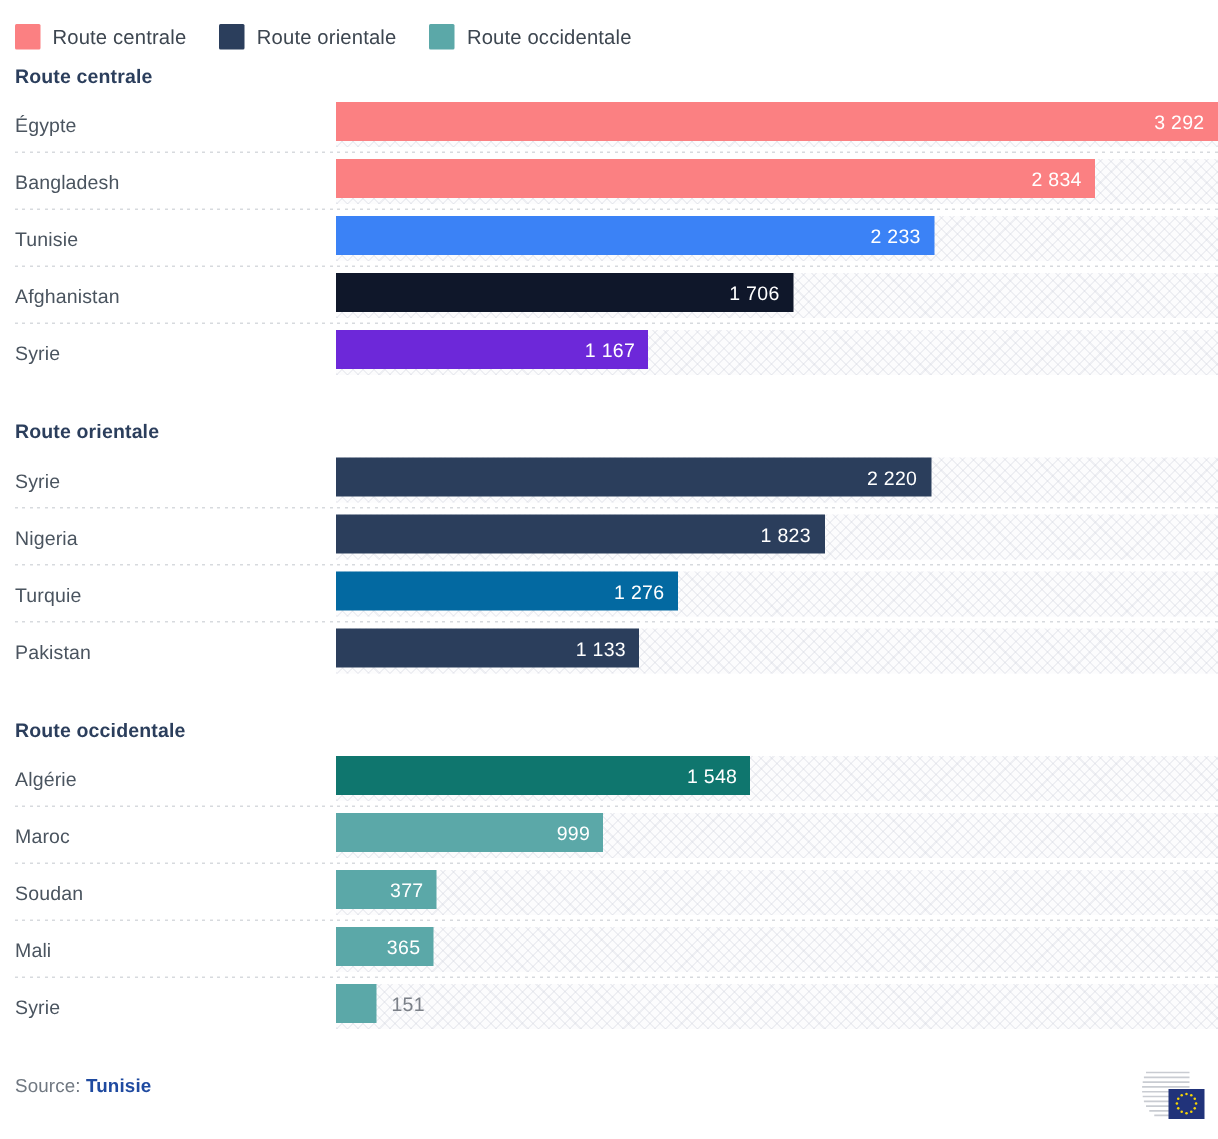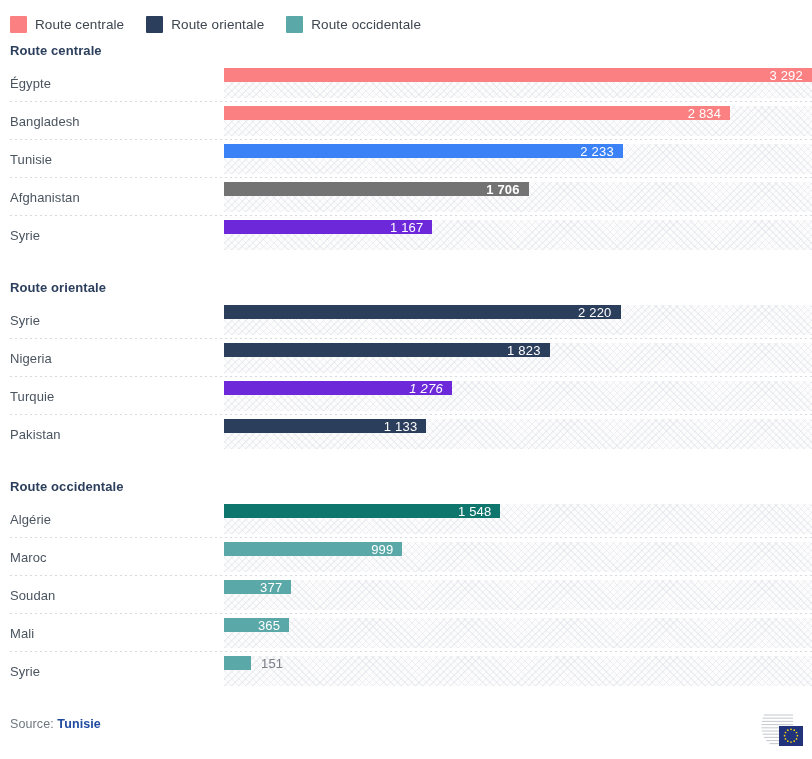--- a/index.html
+++ b/index.html
@@ -114,23 +114,23 @@
     height: 30px;
     background-color: #fcfcfd;
     background-image:
       repeating-linear-gradient(45deg,  rgba(206,209,220,.30) 0 1px, transparent 1px 5px),
       repeating-linear-gradient(-45deg, rgba(206,209,220,.30) 0 1px, transparent 1px 5px);
   }
 
   .bar {
     position: absolute;
     left: 0; top: 4px;
-    height: 14px;
+    height: 26px;
     display: flex;
-    align-items: flex-start;
+    align-items: center;
     justify-content: flex-end;
   }
 
   .bar-value {
     font-size: 13px;
     color: #ffffff;
     padding-right: 9px;
     white-space: nowrap;
     letter-spacing: 0.2px;
   }
@@ -217,21 +217,21 @@
             <div class="bar-track"></div>
             <div class="bar" style="background: #3b82f6; width: 67.8311%;">
               <span class="bar-value">2 233</span>
             </div>
           </div>
         </div>
         <div class="row">
           <div class="row-label">Afghanistan</div>
           <div class="bar-area">
             <div class="bar-track"></div>
-            <div class="bar" style="background: #737373; width: 51.8226%; font-weight: bold;">
+            <div class="bar" style="background: #0f172a; width: 51.8226%;">
               <span class="bar-value">1 706</span>
             </div>
           </div>
         </div>
         <div class="row">
           <div class="row-label">Syrie</div>
           <div class="bar-area">
             <div class="bar-track"></div>
             <div class="bar" style="background: #6d28d9; width: 35.4496%;">
               <span class="bar-value">1 167</span>
@@ -256,21 +256,21 @@
             <div class="bar-track"></div>
             <div class="bar" style="background: rgb(43, 62, 92); width: 55.3767%;">
               <span class="bar-value">1 823</span>
             </div>
           </div>
         </div>
         <div class="row">
           <div class="row-label">Turquie</div>
           <div class="bar-area">
             <div class="bar-track"></div>
-            <div class="bar" style="background: #6d28d9; width: 38.7606%; font-style: italic;">
+            <div class="bar" style="background: #0369a1; width: 38.7606%;">
               <span class="bar-value">1 276</span>
             </div>
           </div>
         </div>
         <div class="row">
           <div class="row-label">Pakistan</div>
           <div class="bar-area">
             <div class="bar-track"></div>
             <div class="bar" style="background: rgb(43, 62, 92); width: 34.4168%; padding-left: 36px;">
               <span class="bar-value">1 133</span>

